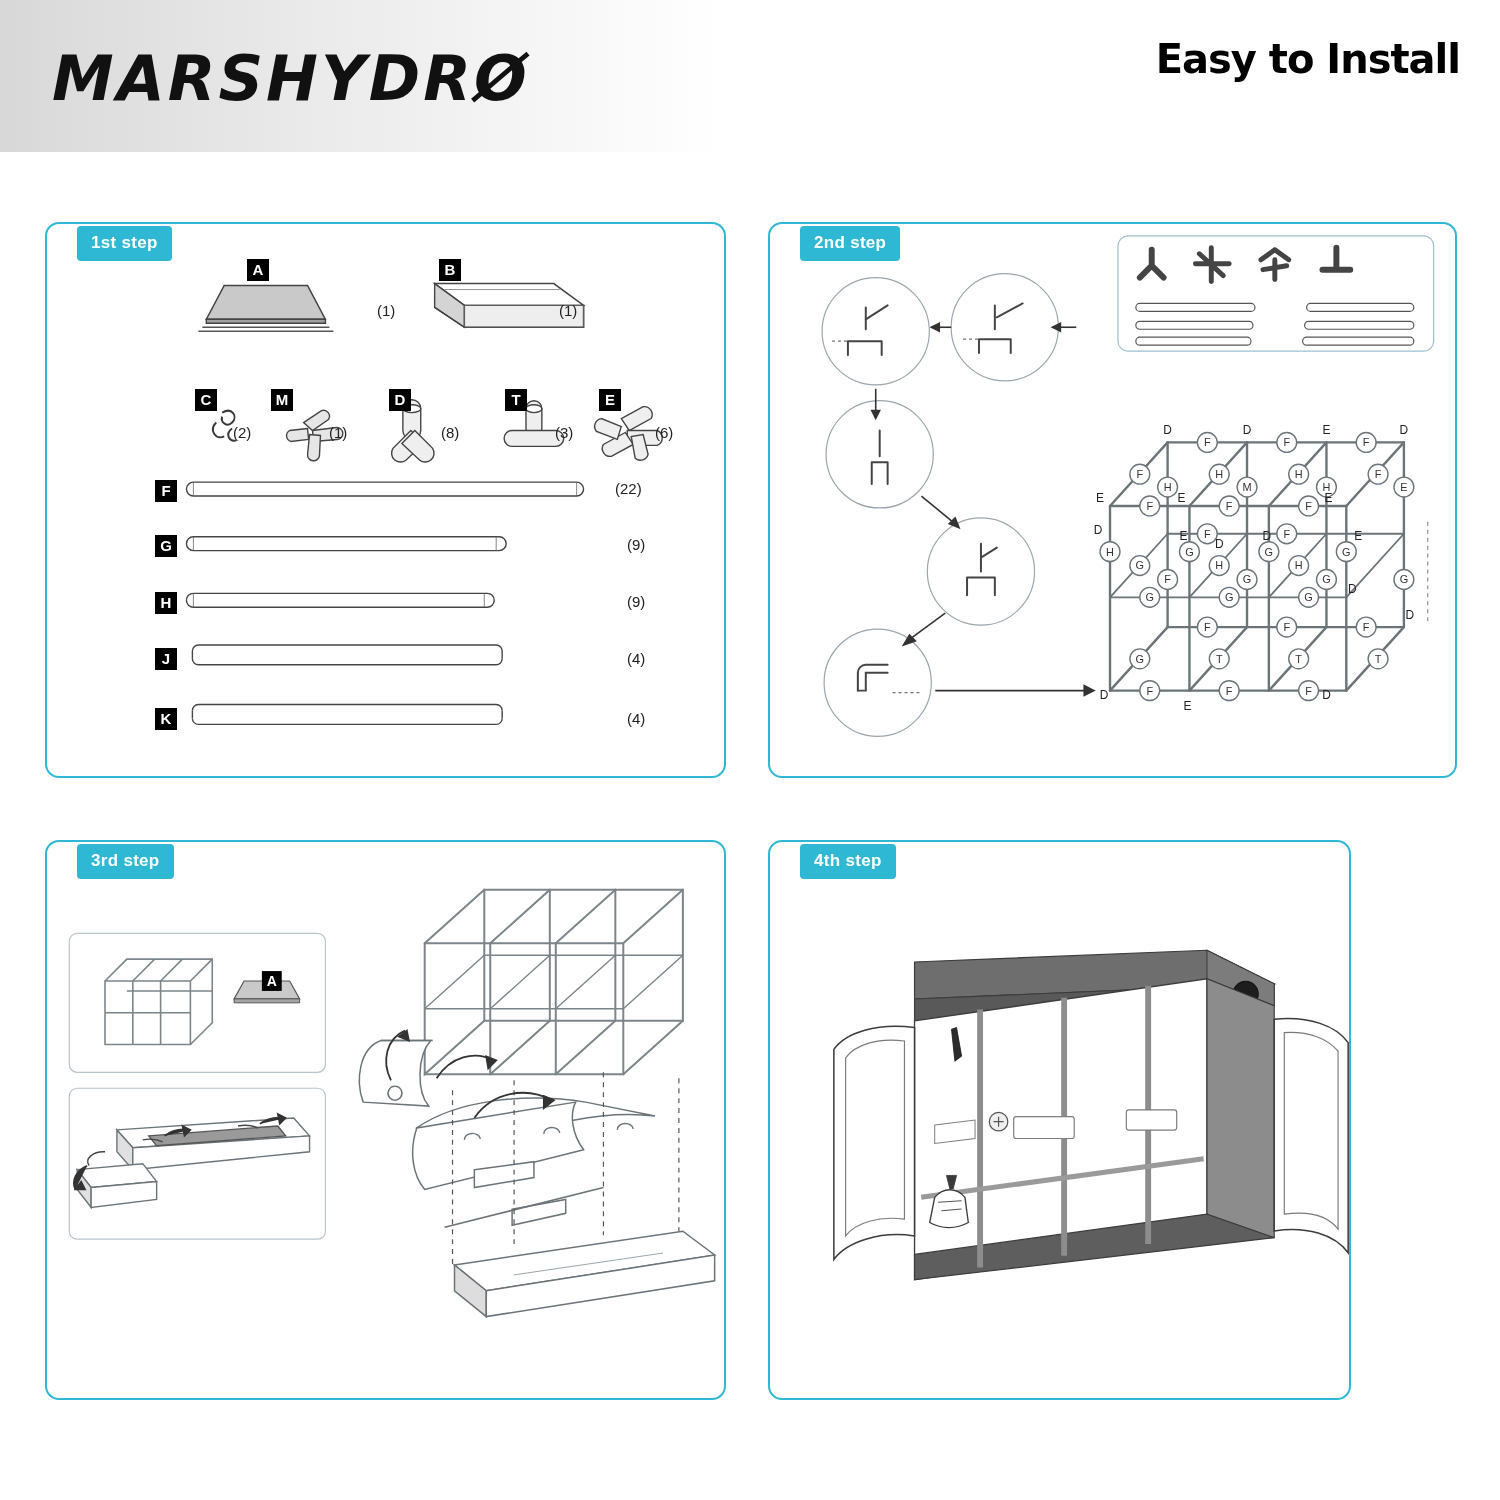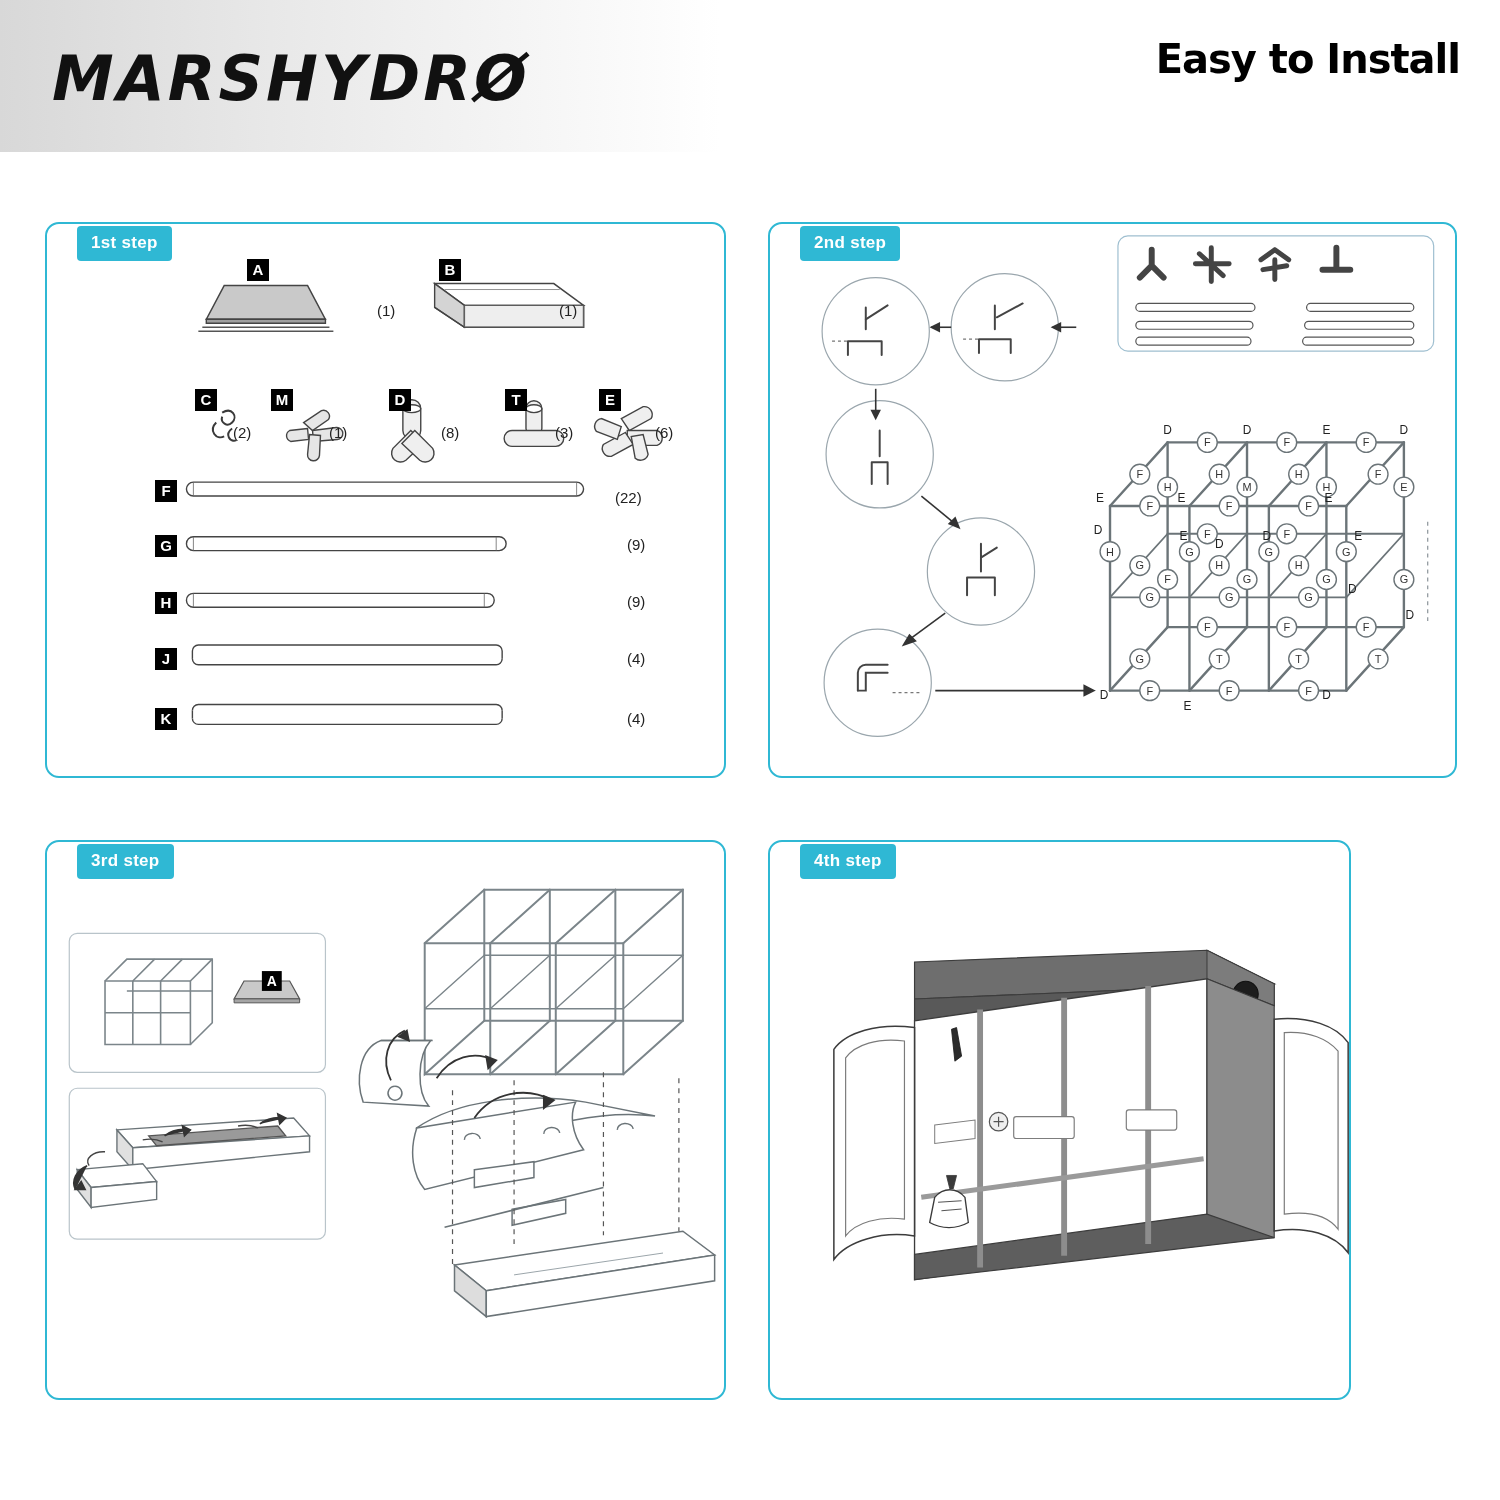--- a/index.html
+++ b/index.html
@@ -216,21 +216,21 @@
   <div class="badge" style="left:224px; top:165px;">M</div>
   <div class="qty" style="left:282px; top:200px;">(1)</div>
   <div class="badge" style="left:342px; top:165px;">D</div>
   <div class="qty" style="left:394px; top:200px;">(8)</div>
   <div class="badge" style="left:458px; top:165px;">T</div>
   <div class="qty" style="left:508px; top:200px;">(3)</div>
   <div class="badge" style="left:552px; top:165px;">E</div>
   <div class="qty" style="left:608px; top:200px;">(6)</div>
 
   <div class="badge" style="left:108px; top:256px;">F</div>
-  <div class="qty" style="left:568px; top:265px;">(22)</div>
+  <div class="qty" style="left:568px; top:256px;">(22)</div>
   <div class="badge" style="left:108px; top:311px;">G</div>
   <div class="qty" style="left:580px; top:312px;">(9)</div>
   <div class="badge" style="left:108px; top:368px;">H</div>
   <div class="qty" style="left:580px; top:369px;">(9)</div>
   <div class="badge" style="left:108px; top:424px;">J</div>
   <div class="qty" style="left:580px; top:426px;">(4)</div>
   <div class="badge" style="left:108px; top:484px;">K</div>
   <div class="qty" style="left:580px; top:486px;">(4)</div>
 </div>
 

